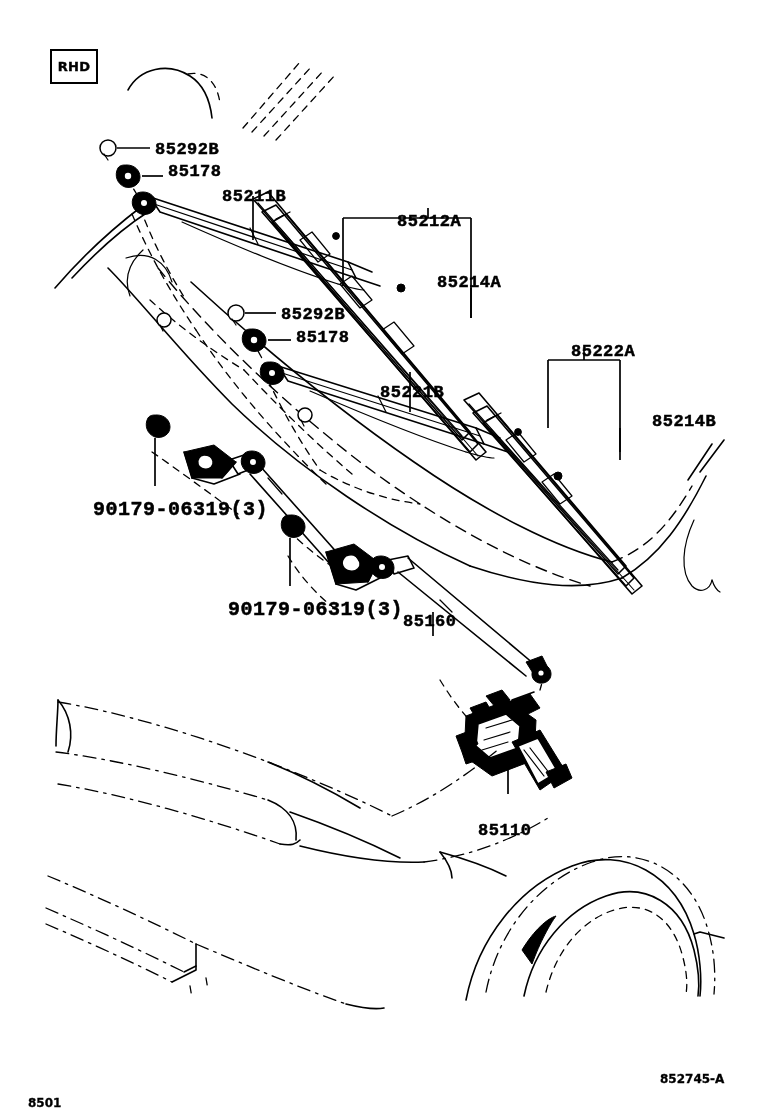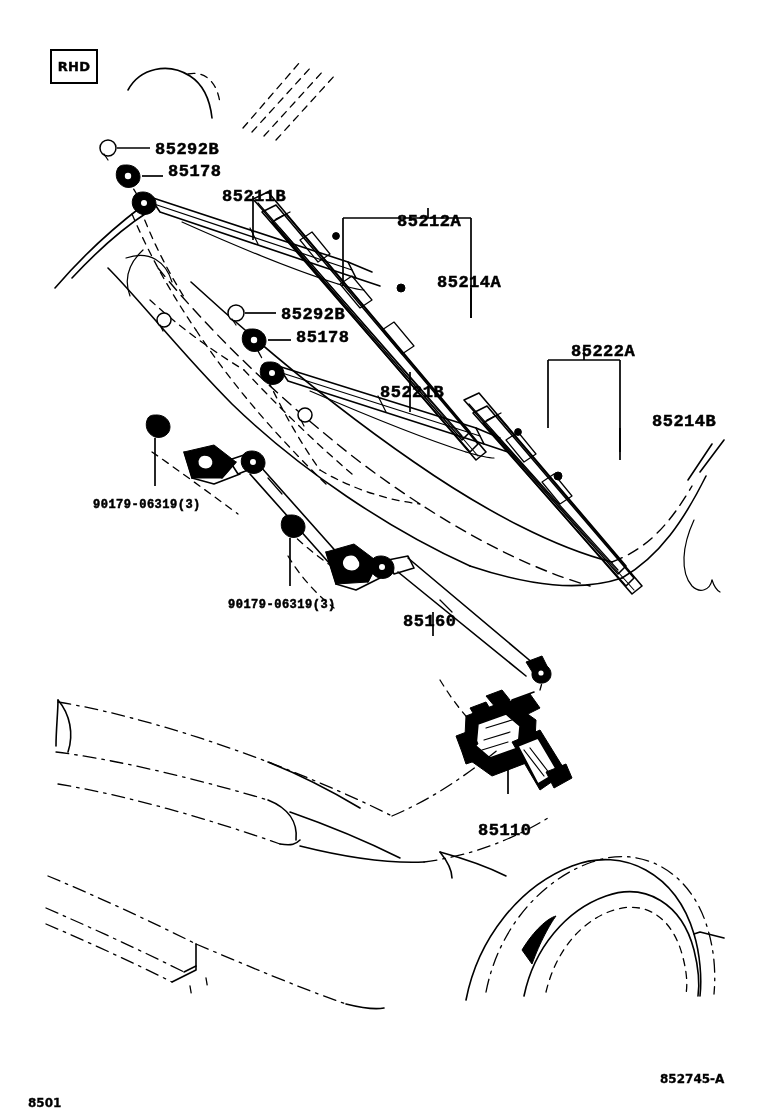--- a/index.html
+++ b/index.html
@@ -4,21 +4,21 @@
 <title>Wiper Parts Diagram</title>
 <style>
   html,body{margin:0;padding:0;background:#ffffff;}
   body{width:760px;height:1112px;position:relative;overflow:hidden;
        font-family:"DejaVu Sans","Liberation Sans",sans-serif;}
   #sheet{position:absolute;left:0;top:0;width:760px;height:1112px;background:#fff;}
   svg#art{position:absolute;left:0;top:0;width:760px;height:1112px;}
   .lbl{position:absolute;color:#000;font-family:Liberation Mono, monospace;
        font-weight:bold;font-size:17px;letter-spacing:0.5px;white-space:nowrap;
        -webkit-text-stroke:0.5px #000;}
-  .lbl.sm{font-size:12px;}
+  .lbl.sm{font-size:20px;}
   .rhd-box{position:absolute;left:50px;top:49px;width:48px;height:35px;
            border:2px solid #000;background:#fff;display:flex;align-items:center;
            justify-content:center;box-sizing:border-box;}
   .rhd-box span{font-size:13px;font-weight:bold;letter-spacing:0.3px;
                 -webkit-text-stroke:0.4px #000;}
   .foot{position:absolute;font-size:12px;font-weight:bold;color:#000;
         font-family:"DejaVu Sans","Liberation Sans",sans-serif;
         -webkit-text-stroke:0.3px #000;}
   #foot-left{left:28px;top:1074px;margin-top:22px;}
   #foot-right{left:660px;top:1072px;}

